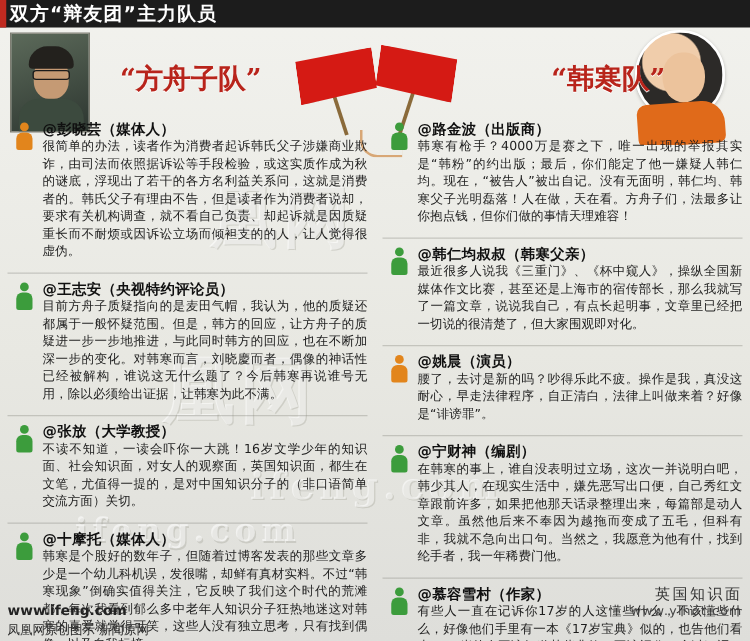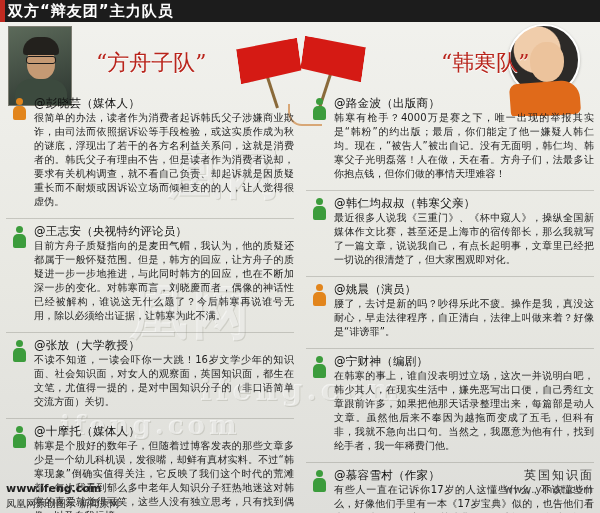--- a/index.html
+++ b/index.html
@@ -40,21 +40,21 @@
     font-family:"DejaVu Sans", sans-serif;
   }
   .header-accent {
     position:absolute; top:0; left:0; width:5px; height:22px;
     background:#c02a20;
   }
 
   
   .team-title {
     position:absolute; top:48px;
-    font-size:22px; font-weight:normal; color:#b8241b;
+    font-size:22px; font-weight:bold; color:#b8241b;
     font-family:"DejaVu Serif", serif;
     text-shadow:0 1px 0 #fff;
   }
   .team-left  { left:96px; }
   .team-right { left:398px;margin-left:43px; }
 
   
   .flagwrap { position:absolute; top:26px; left:230px; width:140px; height:80px; }
   .pole {
     position:absolute; background:#8a6a3a; width:3px; height:62px;
@@ -140,21 +140,21 @@
     position:absolute; left:4px; top:0; width:7px; height:7px; border-radius:50%;
   }
   .person-icon .torso {
     position:absolute; left:1px; top:8px; width:13px; height:14px;
     border-radius:5px 5px 2px 2px;
   }
   .icon-green .head, .icon-green .torso { background:#3c9c3c; }
   .icon-orange .head, .icon-orange .torso { background:#e2851c; }
 
   .ename {
-    font-size:11.5px; font-weight:normal; color:#101010;
+    font-size:11.5px; font-weight:bold; color:#101010;
     line-height:15px; letter-spacing:0.3px;
   }
   .etext {
     font-size:10px; color:#1d1d1d; line-height:14px;
     text-align:justify; letter-spacing:0.1px;
   }
   .divider {
     height:1px; background:rgba(130,130,120,0.35); margin:3px 0 5px 0;
   }
 

